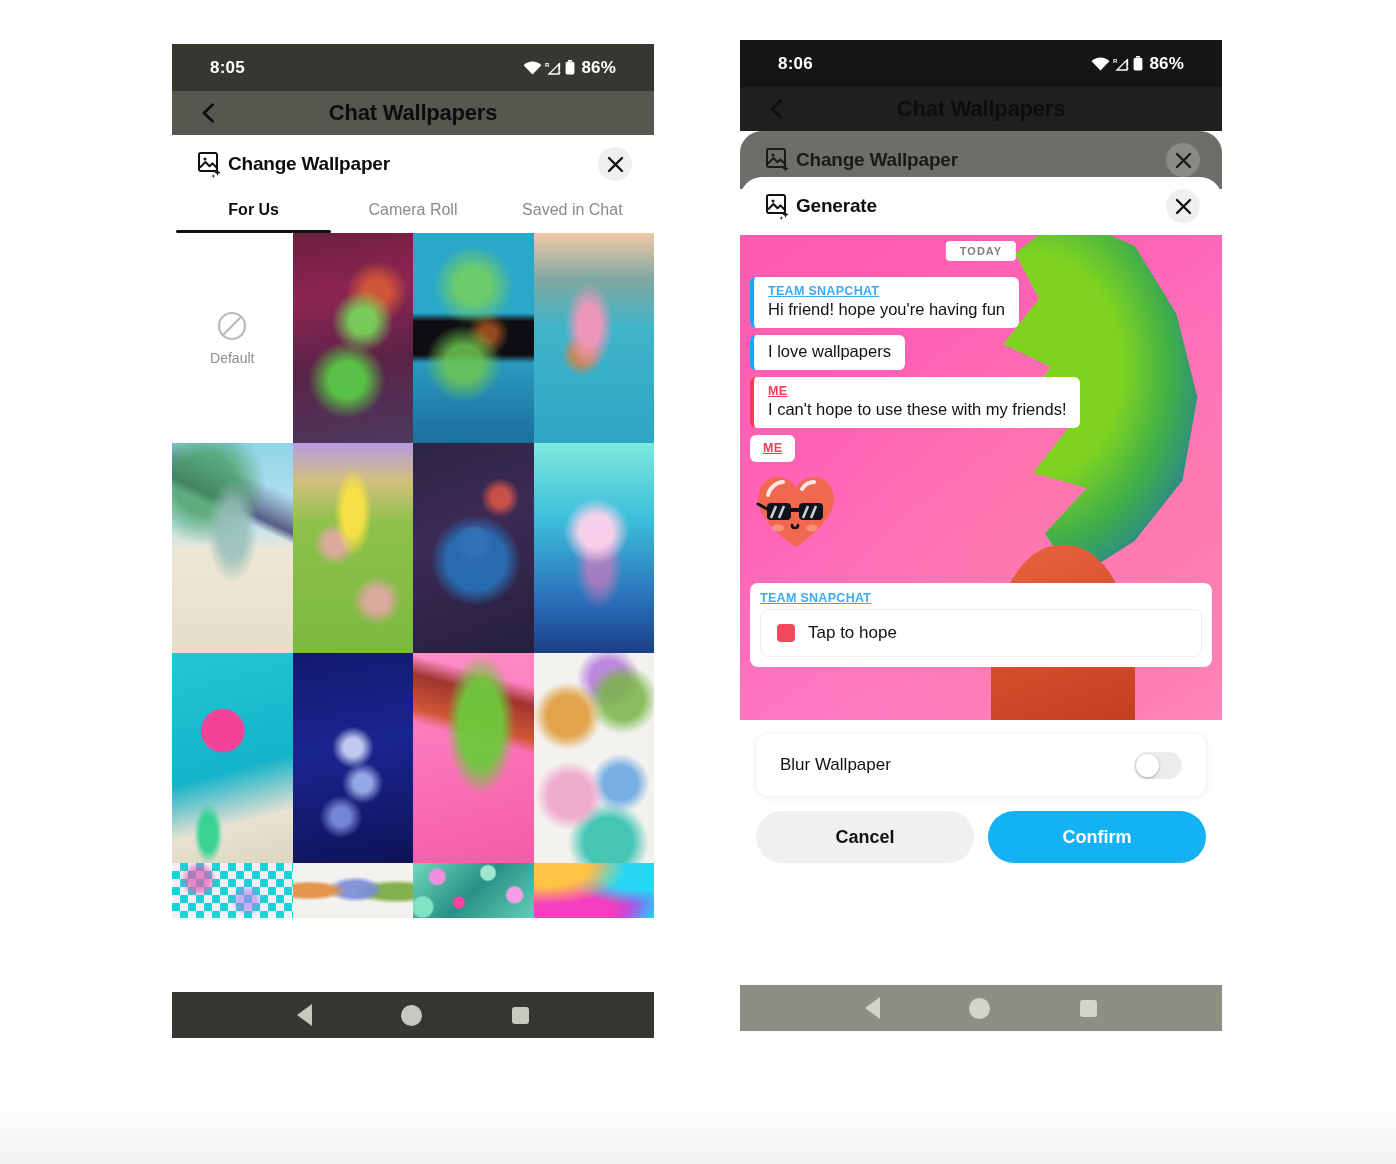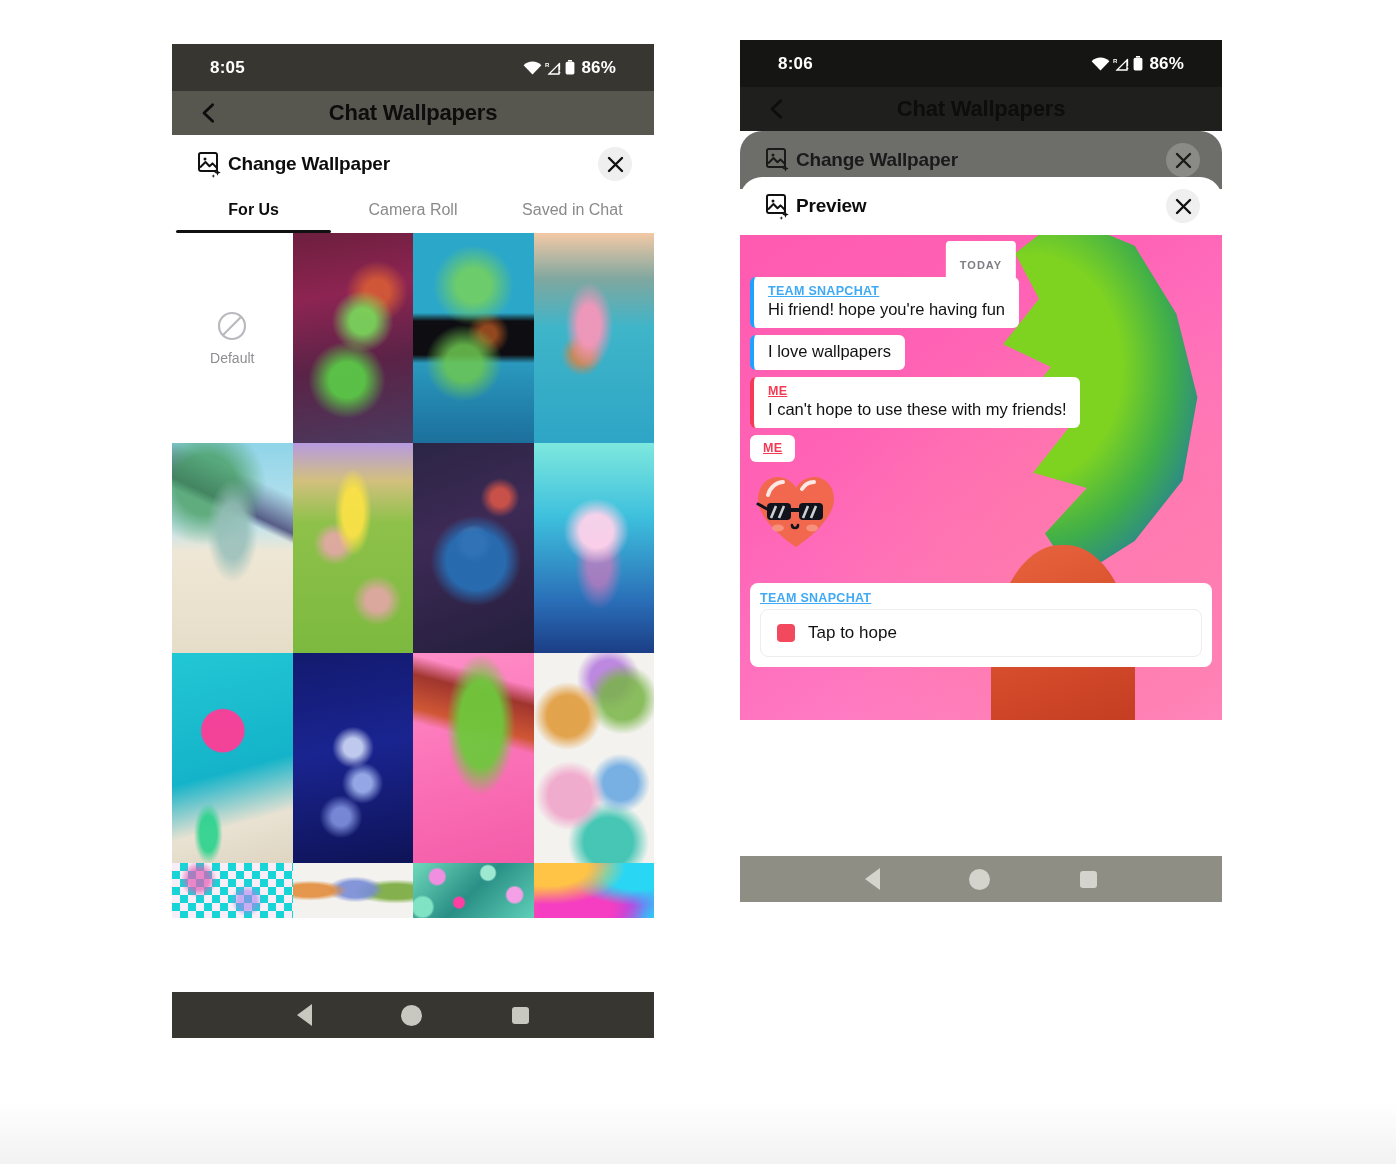--- a/index.html
+++ b/index.html
@@ -116,21 +116,21 @@
     position: absolute; left: 52%; bottom: -6%; width: 30%; height: 42%;
     background: linear-gradient(160deg, #e8653f 0%, #d9512e 40%, #c1391f 100%);
     border-radius: 48% 48% 18% 18% / 60% 60% 12% 12%;
   }
   .grain { position: absolute; inset: 0; opacity: .25;
            background-image: radial-gradient(rgba(255,255,255,.45) .6px, transparent .7px);
            background-size: 4px 4px; }
 
   .today {
     position: absolute; left: 50%; transform: translateX(-50%); top: 6px;
-    background: #fff; border-radius: 4px; padding: 18px 14px;
+    background: #fff; border-radius: 4px; padding: 4px 14px;
     font-size: 11px; font-weight: 700; color: #7d7d82; letter-spacing: 1px;
   }
   .bubbles { position: absolute; left: 10px; right: 10px; top: 42px; }
   .bubble {
     background: #fff; border-radius: 6px; margin-bottom: 7px;
     padding: 7px 14px 9px; display: inline-block; position: relative;
   }
   .bubble.acc-blue { border-left: 4px solid #1fa2ff; }
   .bubble.acc-red  { border-left: 4px solid #f23b55; }
   .bname { font-size: 12.5px; font-weight: 700; letter-spacing: .3px; margin-bottom: 2px; text-decoration: underline; }
@@ -376,21 +376,21 @@
 
     <div class="sheet" style="margin-top:-12px">
       <div class="sheet-head">
         <svg width="28" height="28" viewBox="0 0 28 28">
           <path d="M3 4.8A1.8 1.8 0 0 1 4.8 3h14.4A1.8 1.8 0 0 1 21 4.8v14.4A1.8 1.8 0 0 1 19.2 21H4.8A1.8 1.8 0 0 1 3 19.2Z" fill="none" stroke="#111" stroke-width="2"></path>
           <circle cx="9" cy="9" r="1.5" fill="#111"></circle>
           <path d="M4 17.5 9.5 12l4 4.2 3-2.8L21 18" fill="none" stroke="#111" stroke-width="2" stroke-linejoin="round"></path>
           <path d="M21.5 19.2 22.4 21.6 24.8 22.5 22.4 23.4 21.5 25.8 20.6 23.4 18.2 22.5 20.6 21.6Z" fill="#111"></path>
           <path d="M17.3 24.3 17.8 25.6 19.1 26.1 17.8 26.6 17.3 27.9 16.8 26.6 15.5 26.1 16.8 25.6Z" fill="#111"></path>
         </svg>
-        <span class="lbl">Preview</span>
+        <span class="lbl">Generate</span>
         <div class="xbtn">
           <svg width="17" height="17" viewBox="0 0 17 17">
               <path d="M2 2 15 15M15 2 2 15" stroke="#111" stroke-width="2.4" stroke-linecap="round"></path>
             </svg>
         </div>
       </div>
 
       <div class="preview-img">
         <div class="leaf"></div>
         <div class="hand"></div>
@@ -433,20 +433,30 @@
         <div class="tapview">
           <div class="bname blue">TEAM SNAPCHAT</div>
           <div class="inner">
             <div class="sq"></div>
             <div class="tv-txt">Tap to hope</div>
           </div>
         </div>
       </div>
 
       <div class="bottom-panel">
+        <div class="row-blur">
+          <span class="lbl">Blur Wallpaper</span>
+          <div class="switch">
+              <div class="knob"></div>
+            </div>
+        </div>
+        <div class="btnrow">
+          <button class="btn btn-cancel">Cancel</button>
+          <button class="btn btn-confirm">Confirm</button>
+        </div>
         <div style="height:122px"></div>
       </div>
     </div>
 
     <div class="navbar">
       <div class="nav-tri" style="border-right-color:#d4d4cd"></div>
       <div class="nav-cir" style="background:#d4d4cd"></div>
       <div class="nav-sq" style="background:#d4d4cd"></div>
     </div>
   </div>

